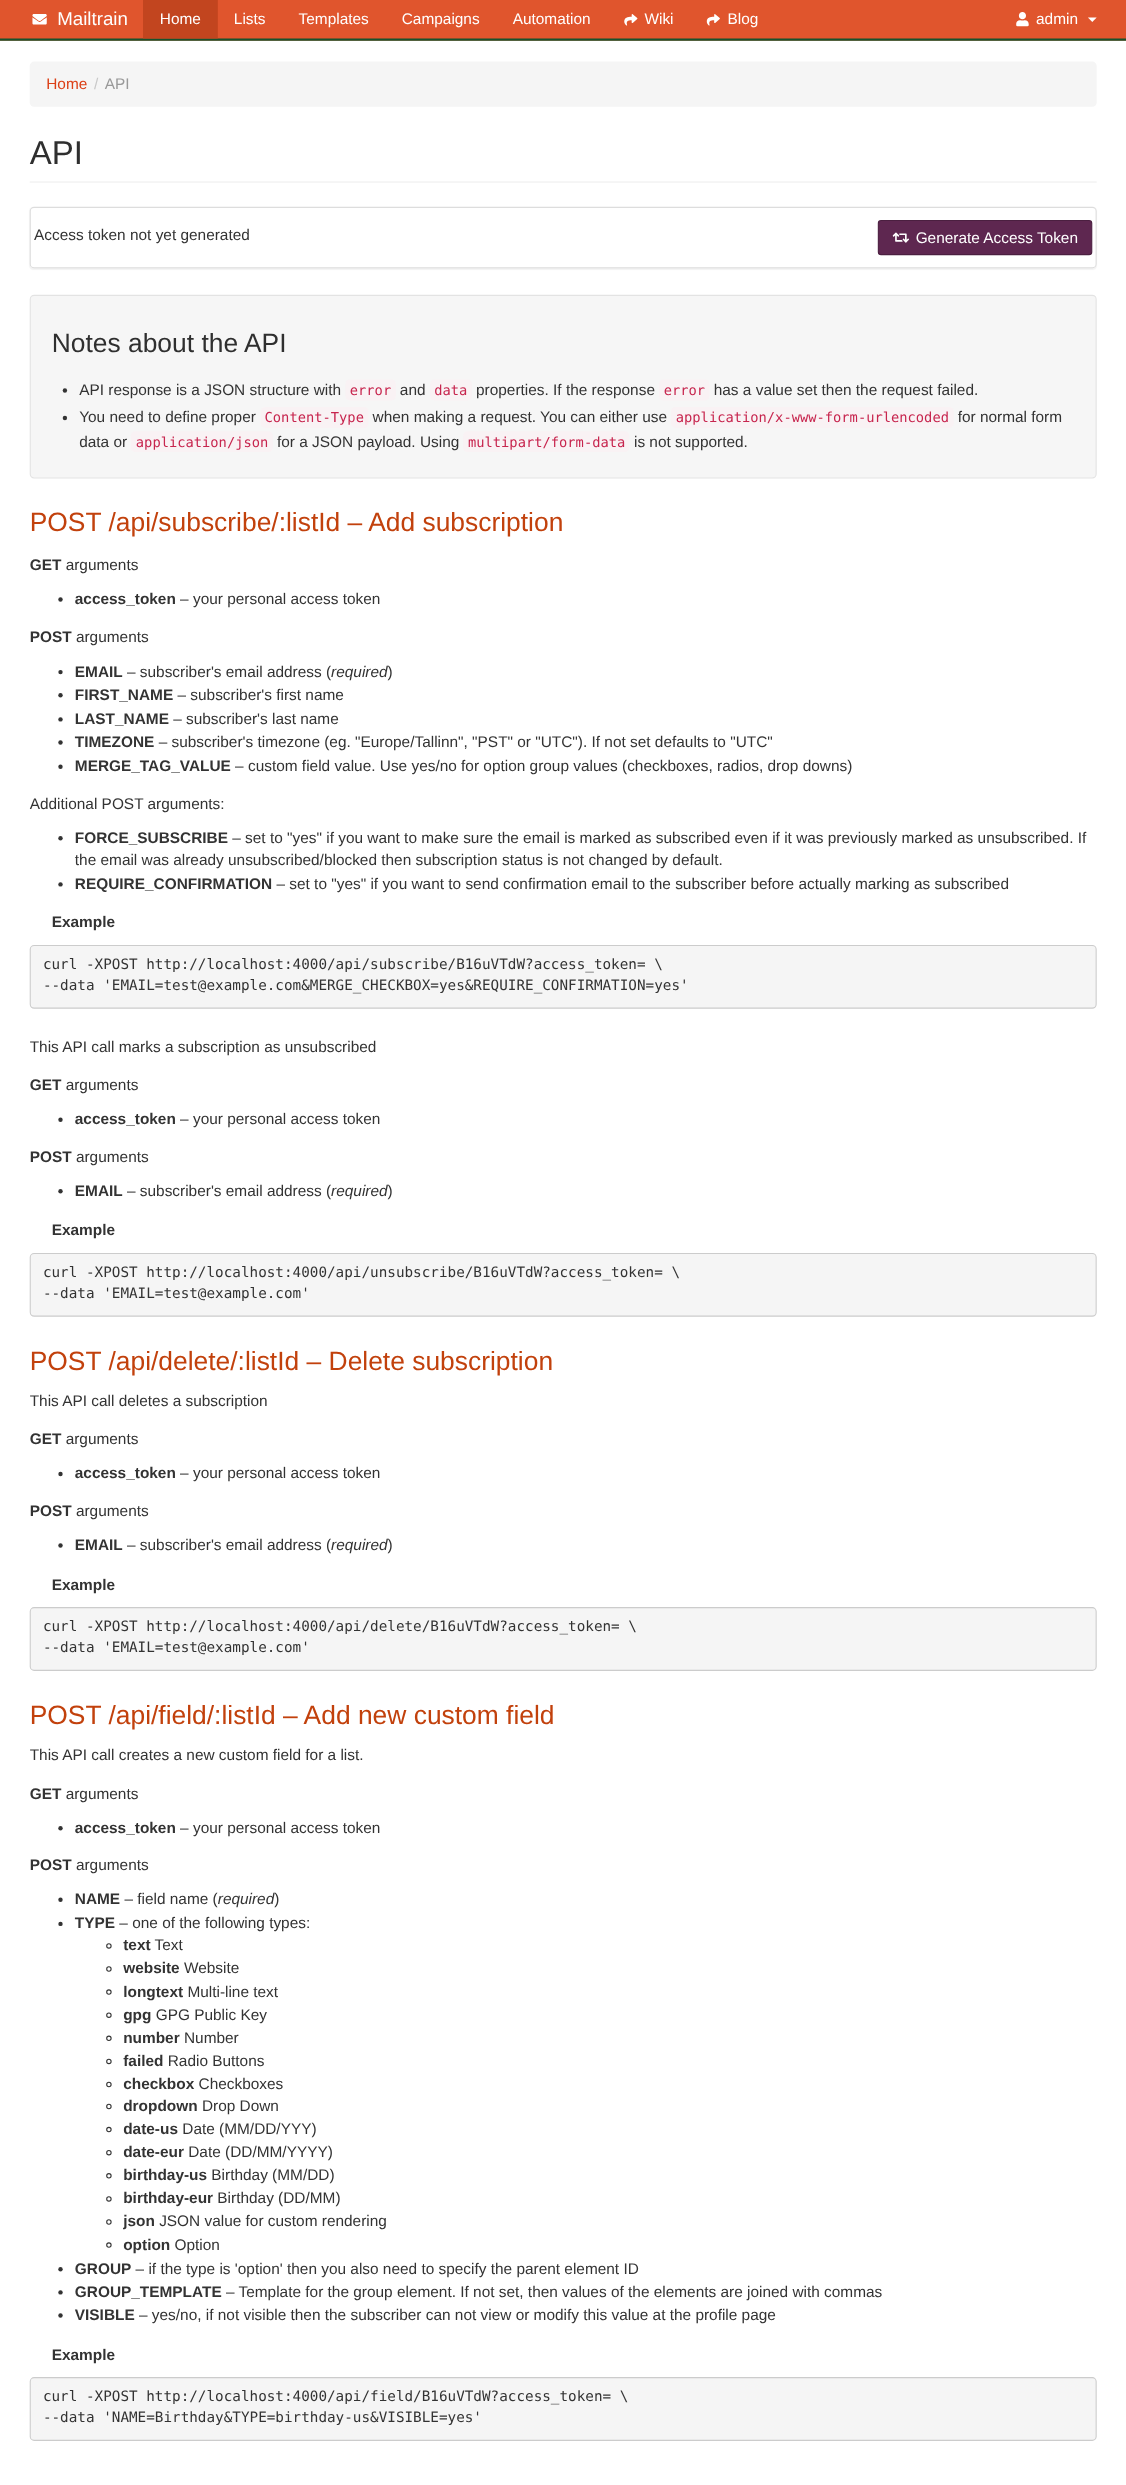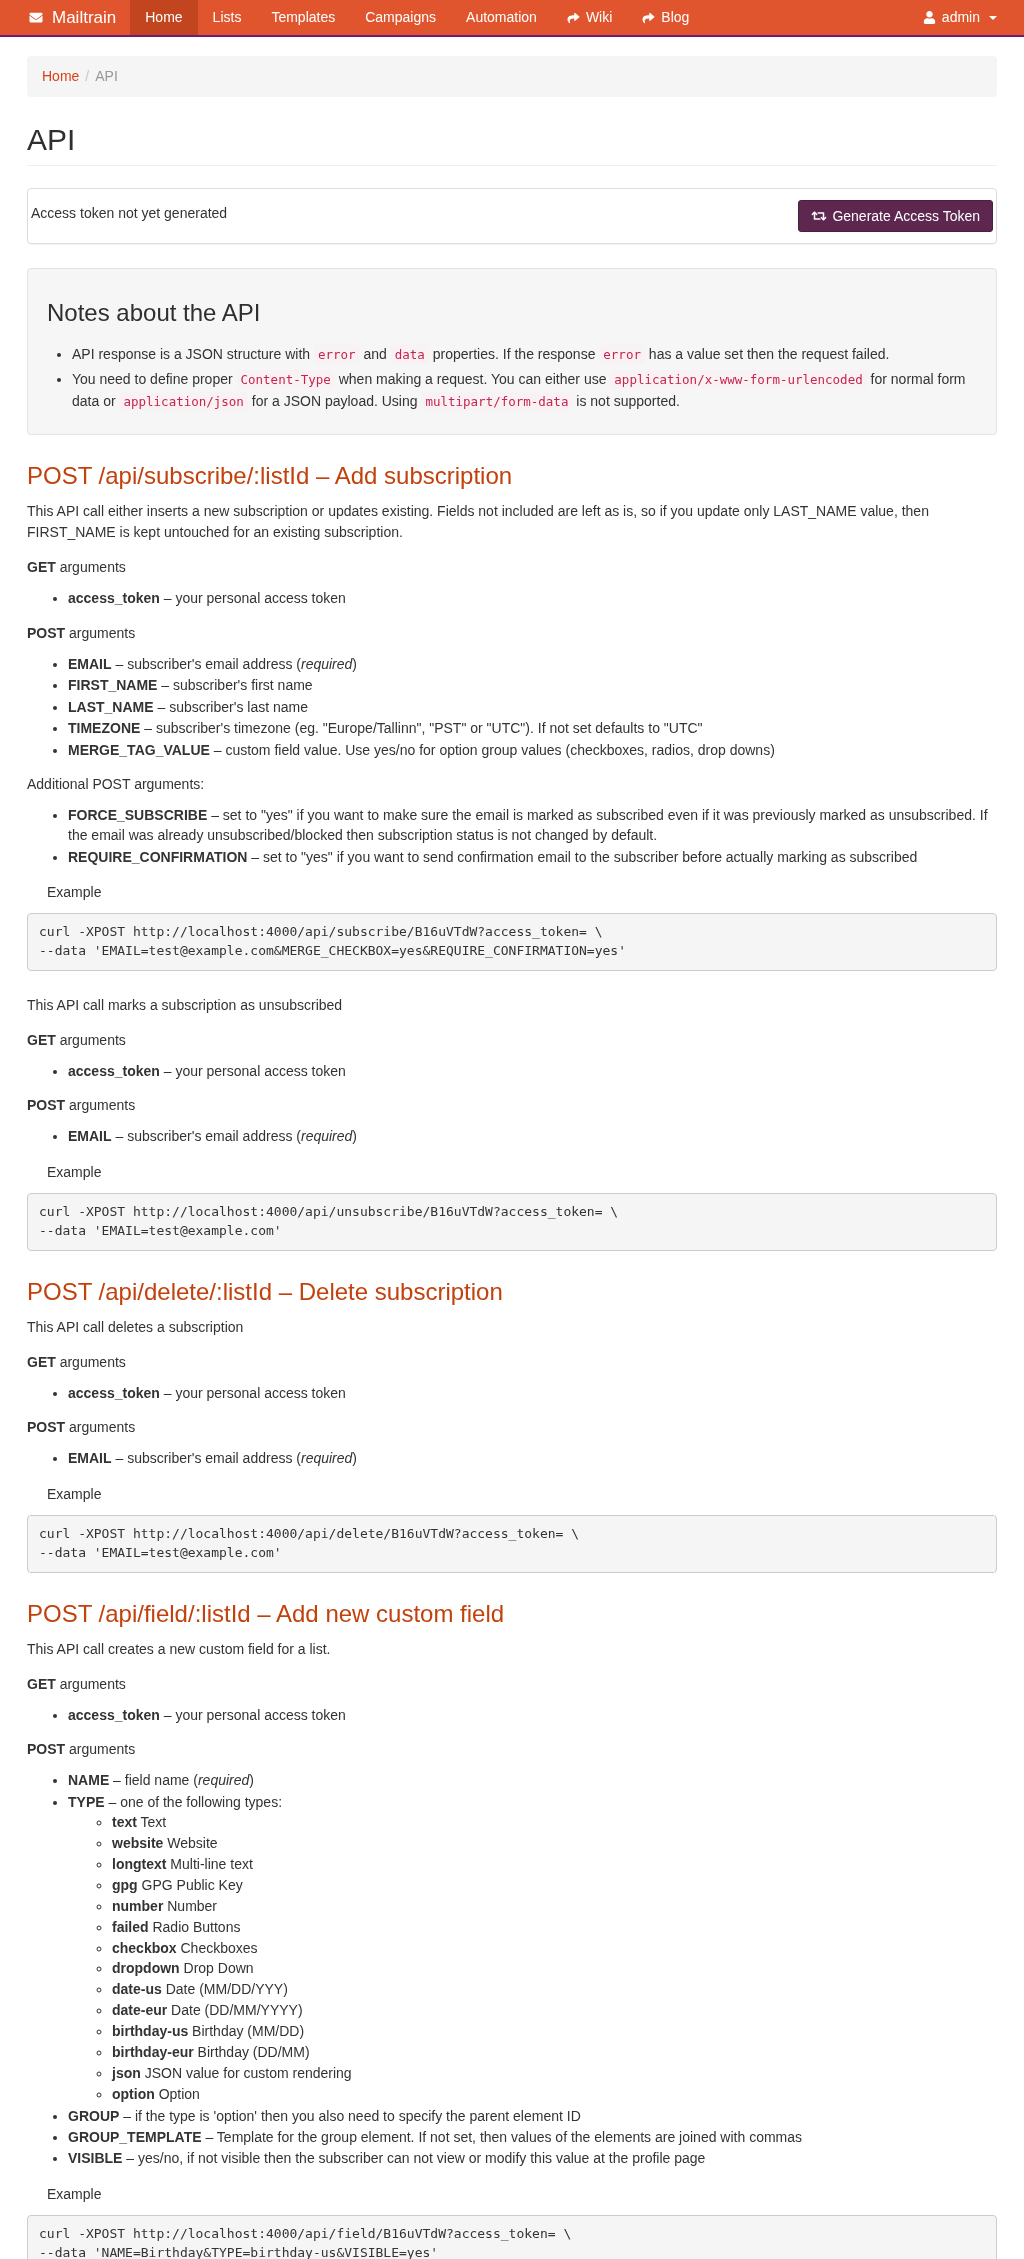--- a/index.html
+++ b/index.html
@@ -10,21 +10,21 @@
     color: #333;
     line-height: 1.5;
     min-height: 2259px;
     display: flex;
     flex-direction: column;
   }
 
   
   .navbar {
     background: #E0552D;
-    border-bottom: 2px solid #701a75;
+    border-bottom: 2px solid #14532d;
     height: 37px;
     display: flex;
     align-items: stretch;
     color: #fff;
     padding: 0 13px;
   }
   .brand {
     display: flex; align-items: center; gap: 7px;
     padding: 0 14px; font-size: 17px; color: #fff; cursor: pointer;
   }
@@ -102,21 +102,21 @@
   }
 
   
   h3.section-title { font-size: 24px; font-weight: 500; color: #c2410c; margin: 28px 0 12px; line-height: 1.1; }
   p { margin: 0 0 10px; }
   .args-heading { margin: 14px 0 10px; }
   .args-list { padding-left: 41px; margin: 0 0 10px; }
   .args-list li { margin: 1px 0; line-height: 1.46; }
   .types-list { list-style: circle; padding-left: 44px; margin: 0; }
   .types-list li { line-height: 1.42; }
-  .example-label { font-weight: 400; margin: 15px 0 10px; padding-left: 20px; }
+  .example-label { font-weight: 700; margin: 15px 0 10px; padding-left: 20px; }
   pre {
     background: #F5F5F5;
     border: 1px solid #CCC;
     border-radius: 4px;
     padding: 9px 11px;
     font-family: "DejaVu Sans Mono", "Liberation Mono", monospace;
     font-size: 13px;
     line-height: 1.45;
     color: #333;
     white-space: pre;
@@ -207,21 +207,20 @@
   <div class="well">
     <h4>Notes about the API</h4>
     <ul>
       <li>API response is a JSON structure with <code>error</code> and <code>data</code> properties. If the response <code>error</code> has a value set then the request failed.</li>
       <li>You need to define proper <code>Content-Type</code> when making a request. You can either use <code>application/x-www-form-urlencoded</code> for normal form data or <code>application/json</code> for a JSON payload. Using <code>multipart/form-data</code> is not supported.</li>
     </ul>
   </div>
 
   <section>
     <h3 class="section-title">POST /api/subscribe/:listId – Add subscription</h3>
-    <p>This API call either inserts a new subscription or updates existing. Fields not included are left as is, so if you update only LAST_NAME value, then FIRST_NAME is kept untouched for an existing subscription.</p>
     <p class="args-heading"><strong>GET</strong> arguments</p>
     <ul class="args-list">
       <li><strong>access_token</strong> – your personal access token</li>
     </ul>
     <p class="args-heading"><strong>POST</strong> arguments</p>
     <ul class="args-list">
       <li><strong>EMAIL</strong> – subscriber's email address (<em>required</em>)</li>
       <li><strong>FIRST_NAME</strong> – subscriber's first name</li>
       <li><strong>LAST_NAME</strong> – subscriber's last name</li>
       <li><strong>TIMEZONE</strong> – subscriber's timezone (eg. "Europe/Tallinn", "PST" or "UTC"). If not set defaults to "UTC"</li>

